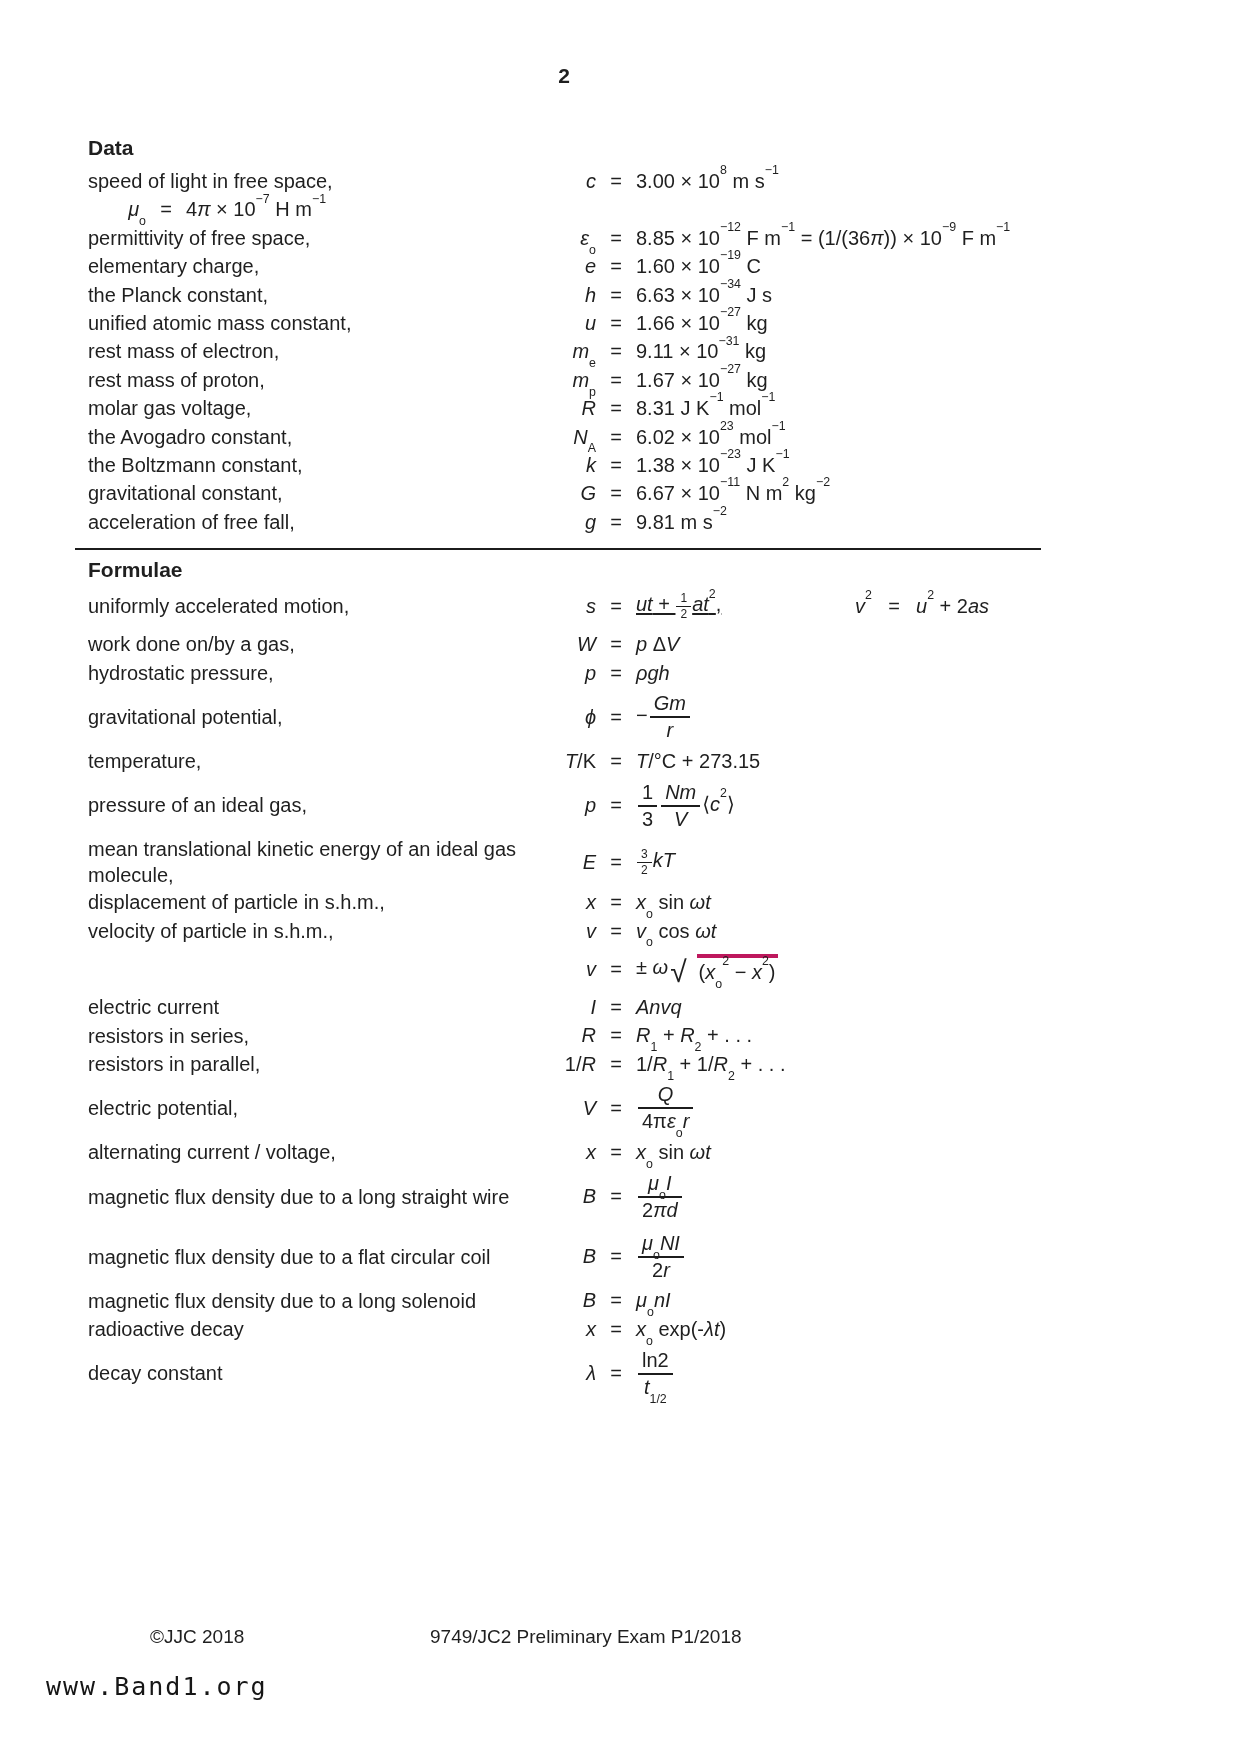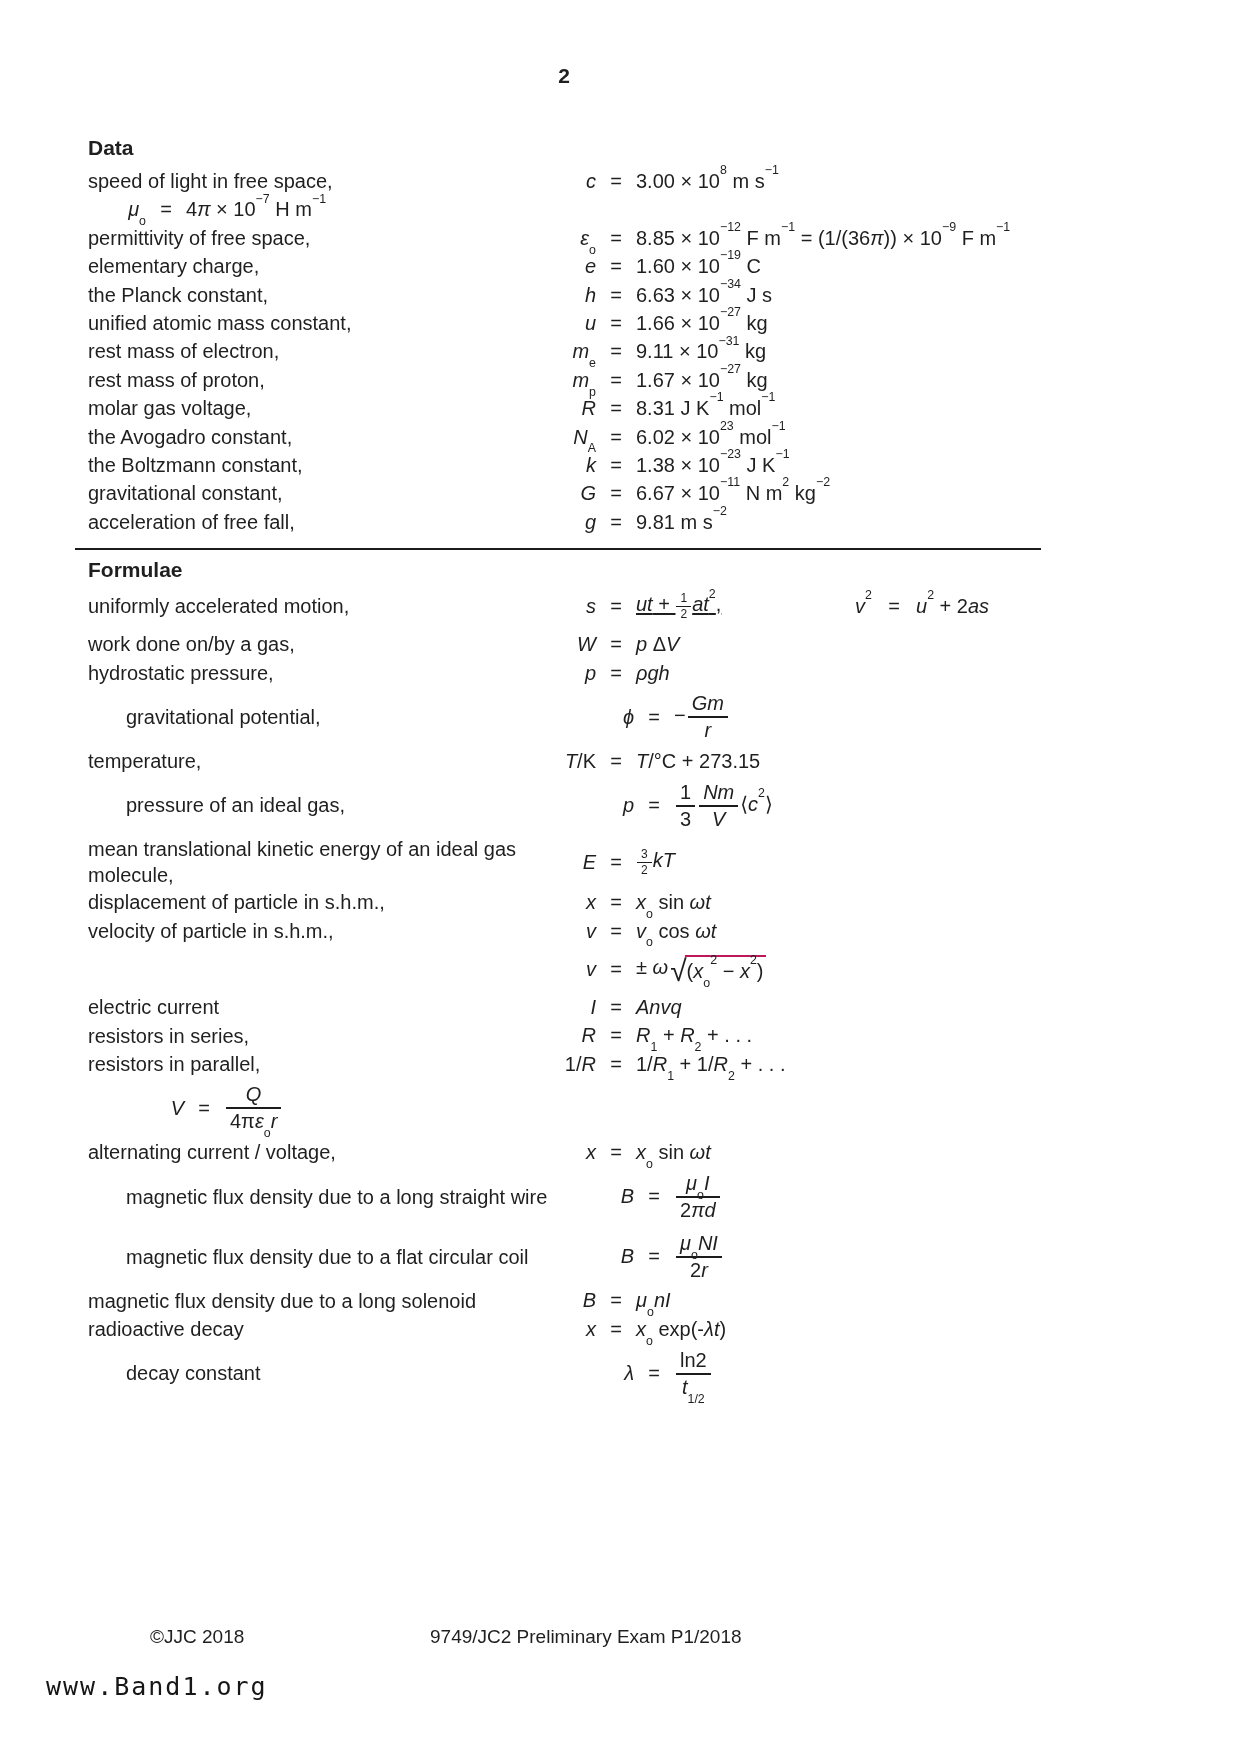--- a/index.html
+++ b/index.html
@@ -21,21 +21,21 @@
   .d-row{display:flex;align-items:baseline;height:28.4px;font-size:20px;}
   .d-label{width:450px;}
   .d-sym{width:58px;text-align:right;white-space:nowrap;}
   .d-eq{width:40px;text-align:center;}
   .d-val{flex:1;white-space:nowrap;}
   
   .rule{border:none;border-top:2.5px solid #1c1c1c;margin:9px 0 8px -13px;width:966px;}
   
   .f-row{display:flex;align-items:center;min-height:28.4px;font-size:20px;}
   .f-row:nth-child(2){margin-top:10px;align-items:center;}
-  .f-row.tall{min-height:60px;margin-left:38px;}
+  .f-row.tall{min-height:60px;}
   .f-row.med{min-height:48px;}
   .f-label{width:450px;line-height:1.32;}
   .f-sym{width:58px;text-align:right;white-space:nowrap;}
   .f-eq{width:40px;text-align:center;}
   .f-expr{white-space:nowrap;}
   .f-expr.fixed{width:200px;text-decoration:underline;}
   .f-sym2{width:36px;text-align:right;white-space:nowrap;}
   .f-eq2{width:44px;text-align:center;}
   .f-expr2{white-space:nowrap;text-align:right;}
   
@@ -43,21 +43,21 @@
   sup,sub{font-size:0.62em;line-height:0;position:relative;}
   sup{top:-0.5em;}
   sub{top:0.32em;}
   .frac{display:inline-flex;flex-direction:column;vertical-align:middle;text-align:center;margin:0 2px;line-height:1.15;}
   .frac .fr-n{display:block;padding:0 4px 1px 4px;}
   .frac .fr-d{display:block;padding:1px 4px 0 4px;border-top:2px solid #1c1c1c;}
   .sfrac{font-size:0.6em;margin:0 1px;line-height:1.05;}
   .sfrac .fr-d{border-top:1.5px solid #1c1c1c;}
   .sqrt{display:inline-flex;align-items:stretch;vertical-align:middle;}
   .sqrt .rad{font-size:1.5em;line-height:0.9;align-self:flex-end;transform:translate(2px,1px);}
-  .sqrt .bod{border-top:2px solid #be185d;padding:3px 3px 0 2px;}
+  .sqrt .bod{border-top:4px solid #be185d;padding:3px 3px 0 2px;margin-left:12px;}
   
   .footer{position:absolute;top:1626px;left:0;width:1239px;font-size:19px;}
   .footer .copy{position:absolute;left:150px;top:0;}
   .footer .ref{position:absolute;left:430px;top:0;}
   .watermark{
     position:absolute;left:46px;top:1672px;
     font-family:"DejaVu Sans Mono", monospace;
     font-size:25px;letter-spacing:2px;color:#161616;
   }
 </style>
@@ -247,20 +247,21 @@
     <span class="f-eq">=</span>
     <span class="f-expr"><i>R</i><sub>1</sub> + <i>R</i><sub>2</sub> + . . .</span>
   </div>
         <div class="f-row">
     <span class="f-label">resistors in parallel,</span>
     <span class="f-sym">1/<i>R</i></span>
     <span class="f-eq">=</span>
     <span class="f-expr">1/<i>R</i><sub>1</sub> + 1/<i>R</i><sub>2</sub> + . . .</span>
   </div>
         <div class="f-row tall">
+    <span class="f-label">electric potential,</span>
     <span class="f-sym"><i>V</i></span>
     <span class="f-eq">=</span>
     <span class="f-expr"><span class="frac">
               <span class="fr-n"><i>Q</i></span>
               <span class="fr-d">4π<i>ε</i><sub>o</sub><i>r</i></span>
             </span></span>
   </div>
         <div class="f-row">
     <span class="f-label">alternating current / voltage,</span>
     <span class="f-sym"><i>x</i></span>

